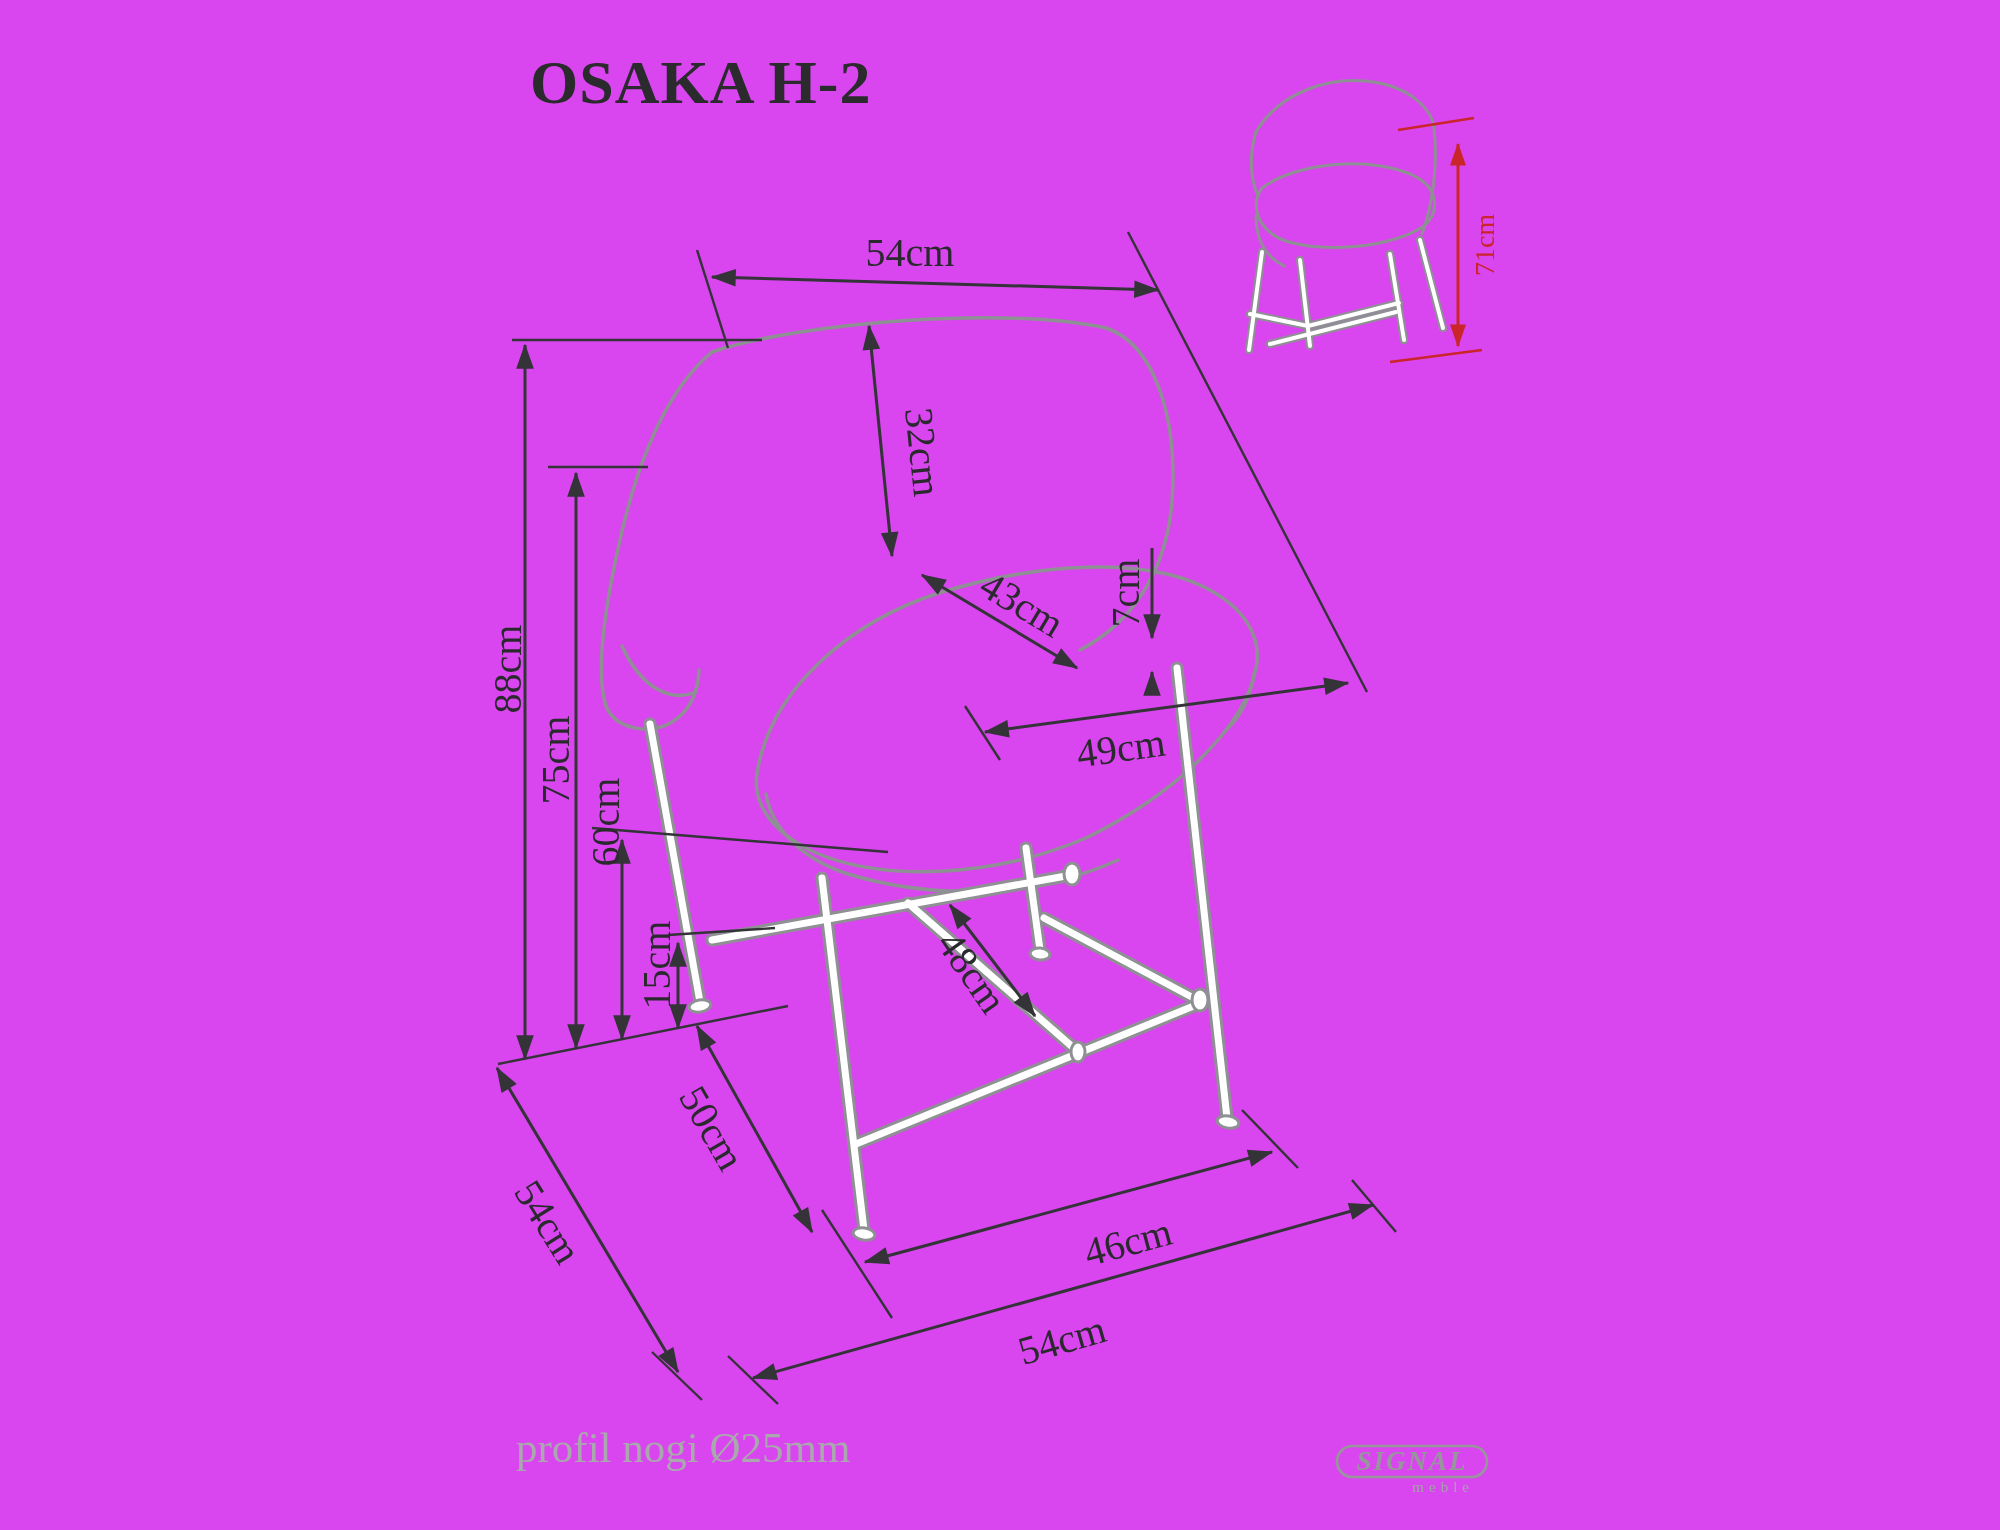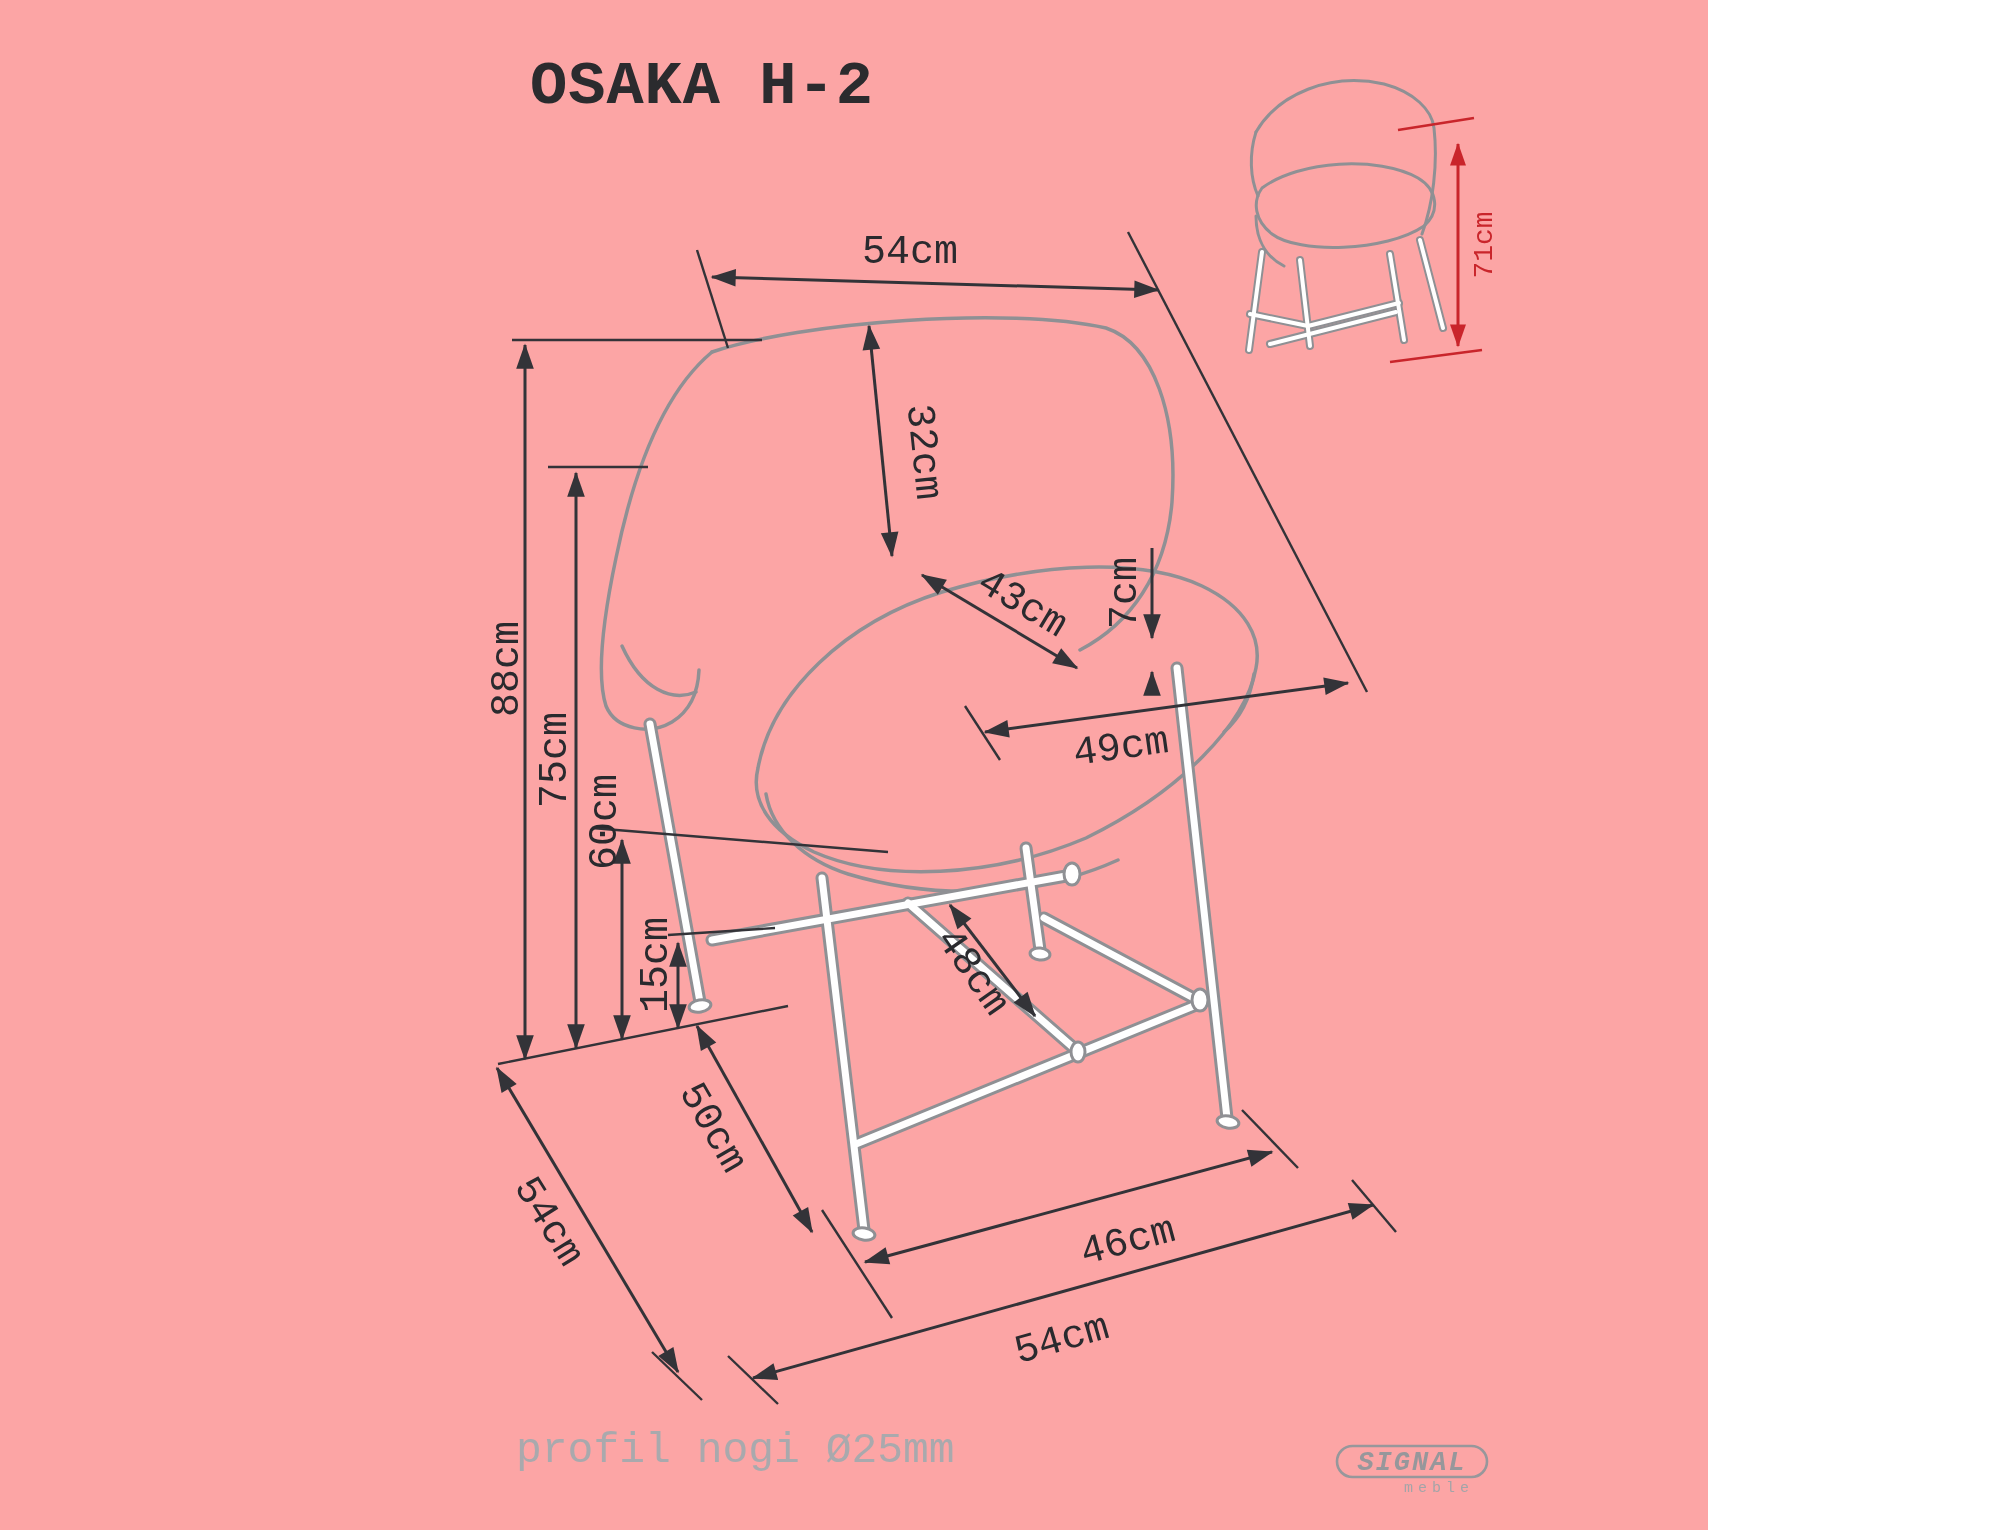--- a/index.html
+++ b/index.html
@@ -1,18 +1,18 @@
 <!DOCTYPE html>
 <html><head>
 <meta charset="utf-8">
 <style>
   html,body{margin:0;padding:0;background:#ffffff;}
   .stage{
-    position:relative;width:1708px;height:1530px;background:#fca5a5;
-    font-family:Liberation Mono, monospace;overflow:hidden;
+    position:relative;width:2000px;height:1530px;background:#d946ef;
+    font-family:Liberation Serif, serif;overflow:hidden;
   }
   svg{display:block}
   .outline{stroke:#8f9094;stroke-width:3.5;fill:none;stroke-linecap:round;}
   .tube{stroke:#8f9094;stroke-width:13;fill:none;stroke-linecap:round;}
   .tube-core{stroke:#ffffff;stroke-width:7;fill:none;stroke-linecap:round;}
   .itube{stroke:#8f9094;stroke-width:8;fill:none;stroke-linecap:round;}
   .itube-core{stroke:#ffffff;stroke-width:4;fill:none;stroke-linecap:round;}
   .joint{stroke:#8f9094;stroke-width:3;fill:#ffffff;}
   .dim{stroke:#333338;stroke-width:3;fill:none;}
   .ext{stroke:#333338;stroke-width:2.4;fill:none;}

